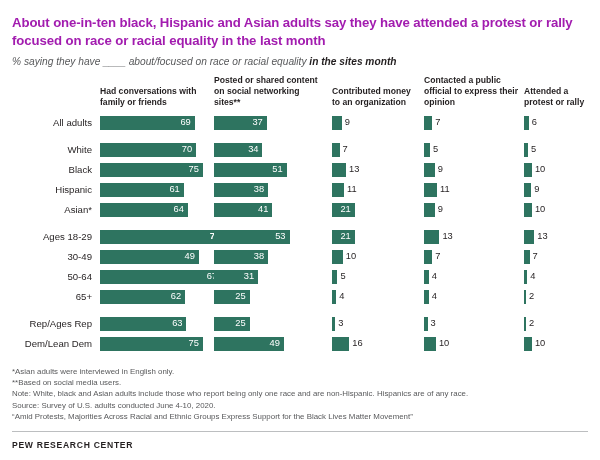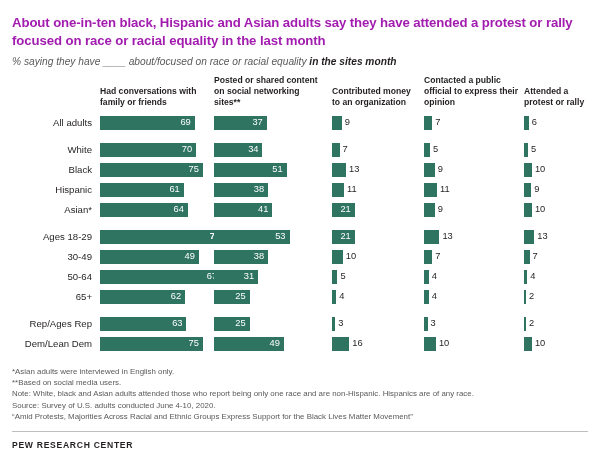--- a/index.html
+++ b/index.html
@@ -585,20 +585,20 @@
               </span>
             </div>
           </td>
         </tr>
       </tbody>
   </table>
 
   <div class="notes">
     <div>*Asian adults were interviewed in English only.</div>
     <div>**Based on social media users.</div>
-    <div>Note: White, black and Asian adults attended those who report being only one race and are non-Hispanic. Hispanics are of any race.</div>
+    <div>Note: White, black and Asian adults include those who report being only one race and are non-Hispanic. Hispanics are of any race.</div>
     <div>Source: Survey of U.S. adults conducted June 4-10, 2020.</div>
     <div>“Amid Protests, Majorities Across Racial and Ethnic Groups Express Support for the Black Lives Matter Movement”</div>
   </div>
 
   <div class="footer-rule"></div>
   <div class="brand">PEW RESEARCH CENTER</div>
 </div>
 
 </body></html>

